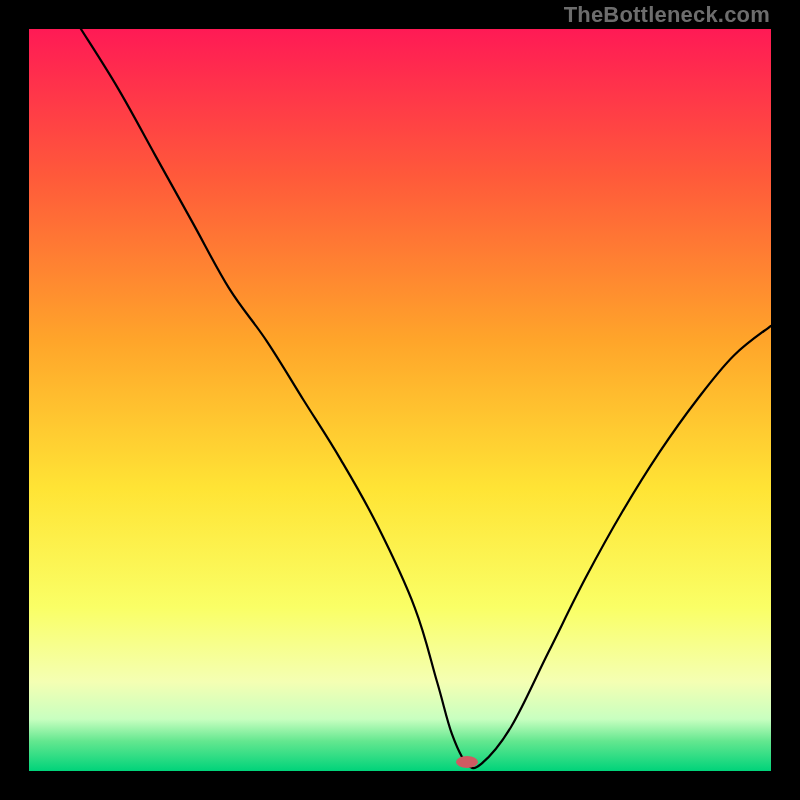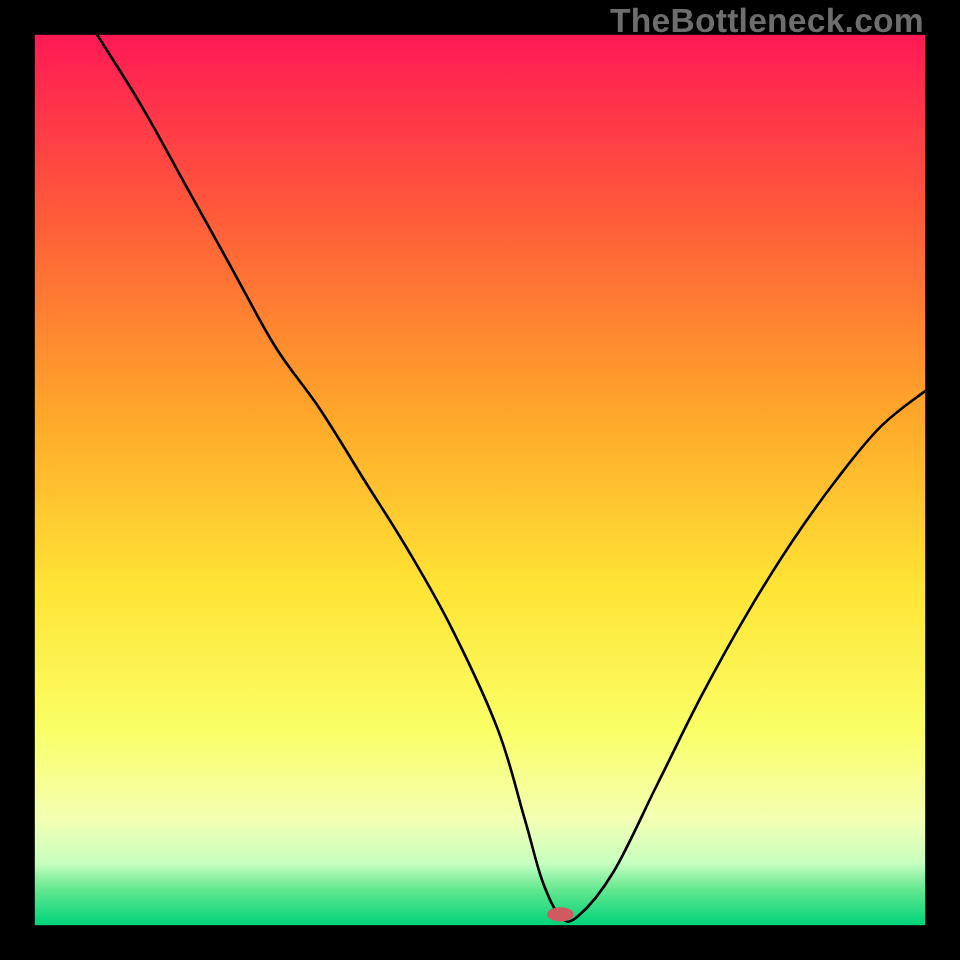--- a/index.html
+++ b/index.html
@@ -30,21 +30,21 @@
     left: 0;
     top: 0;
     width: 742px;
     height: 742px;
   }
   .attribution {
     position: absolute;
     top: 2px;
     right: 30px;
     color: #6d6d6d;
-    font-size: 28px;
+    font-size: 22px;
     font-weight: 600;
     letter-spacing: 0.2px;
     font-family: Arial, Helvetica, sans-serif;
   }
   .marker {
     fill: #cf5a62;
   }
   .curve {
     fill: none;
     stroke: #000;

